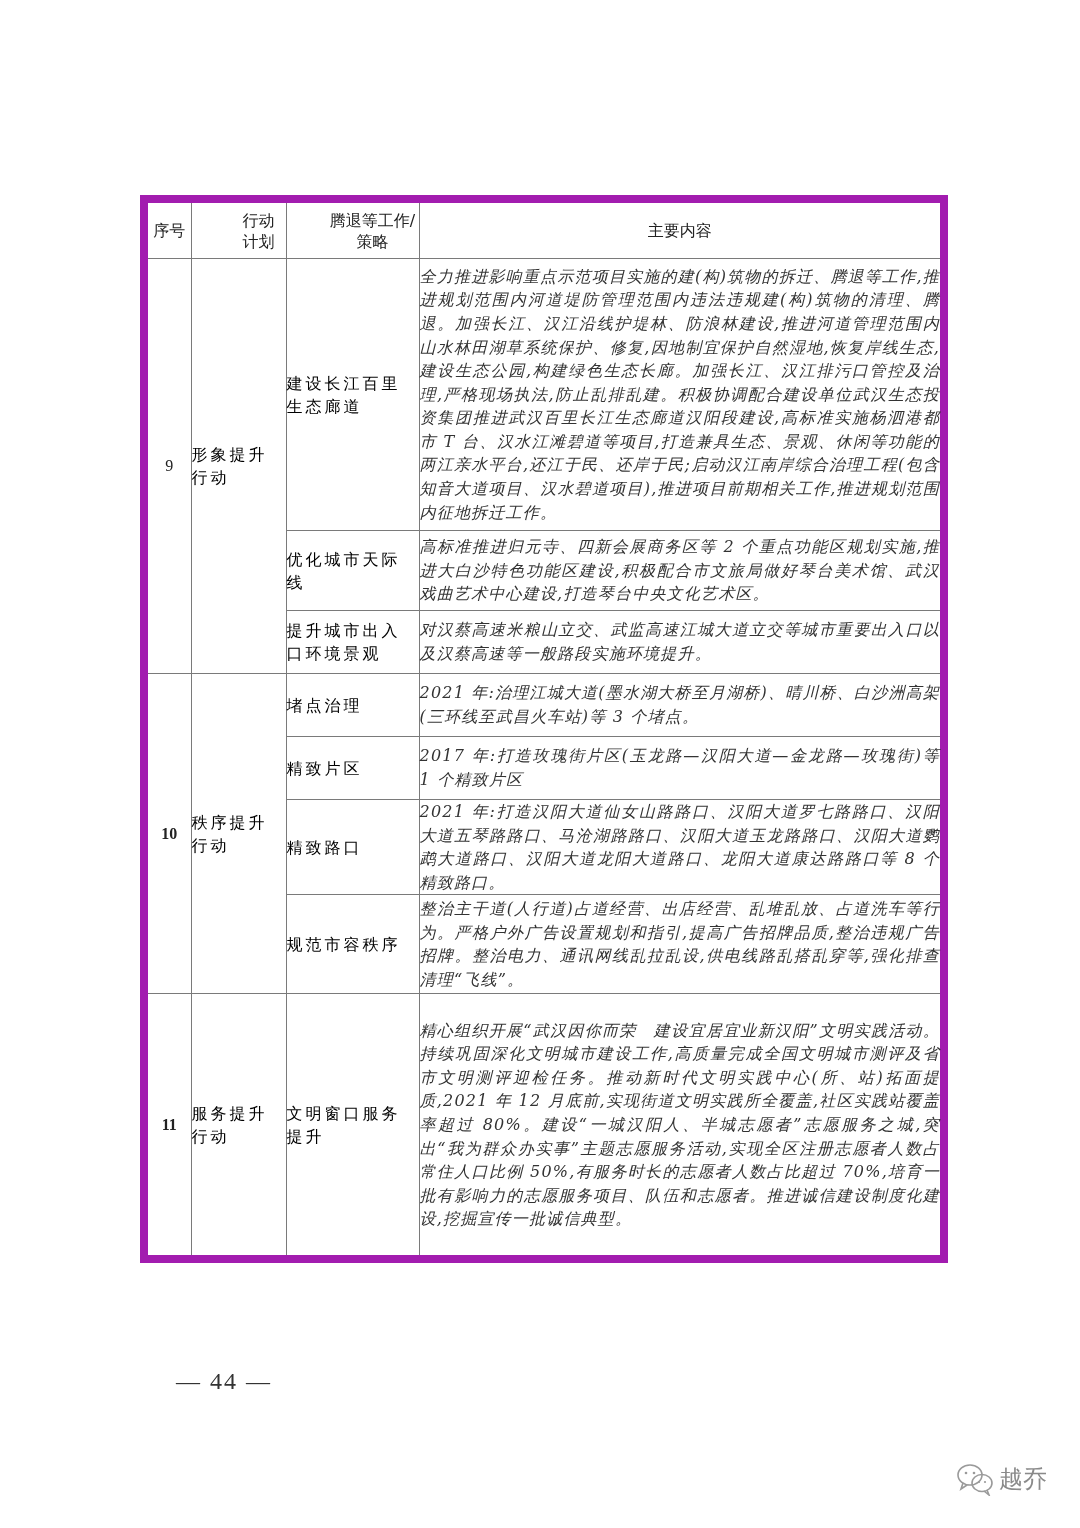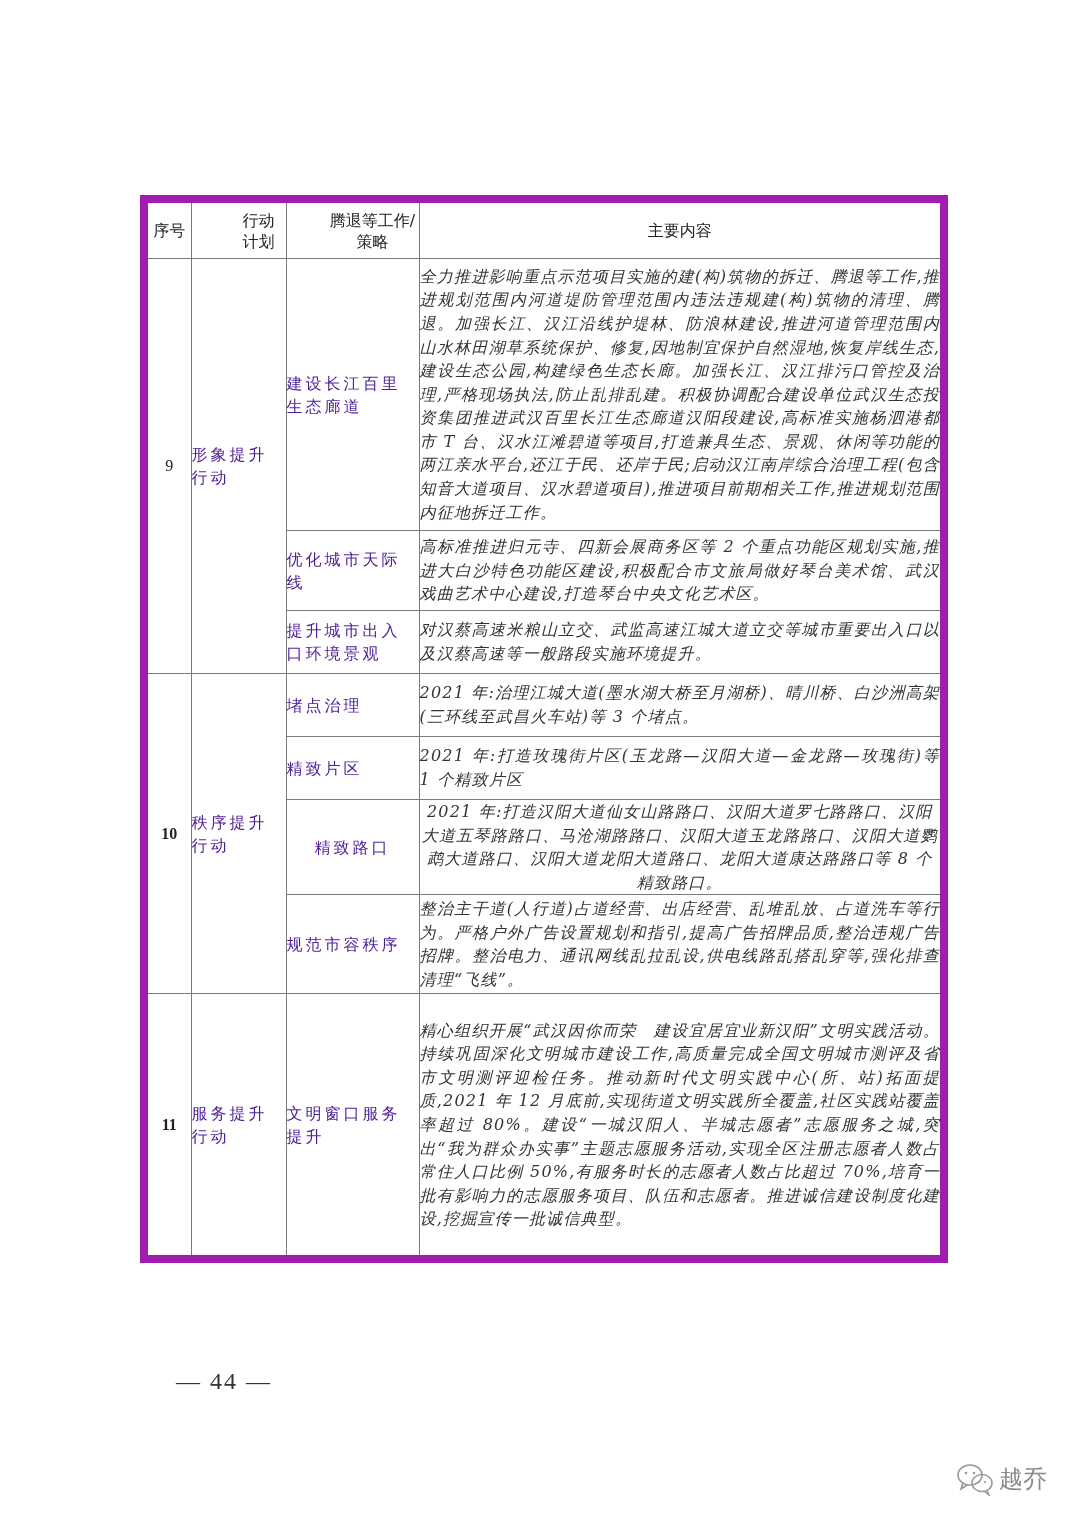--- a/index.html
+++ b/index.html
@@ -53,42 +53,42 @@
     td.no {
       text-align: center;
       font-size: 16px;
       font-family: "Liberation Serif", "DejaVu Serif", serif;
       color: #222;
     }
     td.plan-name, td.proj {
       font-size: 16px;
       line-height: 23px;
       letter-spacing: 3px;
-      color: #4c1d95;
+      color: #000000;
       padding-left: 10px;
       padding-right: 6px;
       text-align: left;
     }
     td.content {
       font-size: 16px;
       line-height: 23.6px;
       letter-spacing: 1.2px;
       color: #333;
       text-align: justify;
       padding: 6px 9px 8px 10px;
       font-style: italic;
     }
     td.content .txt { display: block; }
 
     tr.r9a td.content, tr.r9a td.proj { height: 271px; }
     tr.r9b td { height: 79px; }
     tr.r9c td { height: 62px; }
     tr.r10a td { height: 62px; }
     tr.r10b td { height: 62px; }
-    tr.r10c td { height: 83px; text-align: center; }
+    tr.r10c td { height: 83px; }
     tr.r10d td { height: 98px; margin-left: 29px; }
     tr.r11 td { height: 261px; }
 
     .page-number {
       position: absolute;
       left: 176px;
       top: 1368px;
       font-family: "Liberation Serif", "DejaVu Serif", serif;
       font-size: 24px;
       color: #333;
@@ -164,21 +164,21 @@
         <td class="no" rowspan="4" style="font-weight:bold">10</td>
         <td class="plan-name" rowspan="4">秩序提升行动</td>
         <td class="proj">堵点治理</td>
         <td class="content">
           <span class="txt">2021 年:治理江城大道(墨水湖大桥至月湖桥)、晴川桥、白沙洲高架(三环线至武昌火车站)等 3 个堵点。</span>
         </td>
       </tr>
       <tr class="r10b">
         <td class="proj">精致片区</td>
         <td class="content">
-          <span class="txt">2021 年:打造玫瑰街片区(玉龙路—汉阳大道—金龙路—玫瑰街)等 1 个精致片区</span>
+          <span class="txt">2017 年:打造玫瑰街片区(玉龙路—汉阳大道—金龙路—玫瑰街)等 1 个精致片区</span>
         </td>
       </tr>
       <tr class="r10c">
         <td class="proj">精致路口</td>
         <td class="content">
           <span class="txt">2021 年:打造汉阳大道仙女山路路口、汉阳大道罗七路路口、汉阳大道五琴路路口、马沧湖路路口、汉阳大道玉龙路路口、汉阳大道鹦鹉大道路口、汉阳大道龙阳大道路口、龙阳大道康达路路口等 8 个精致路口。</span>
         </td>
       </tr>
       <tr class="r10d">
         <td class="proj">规范市容秩序</td>

